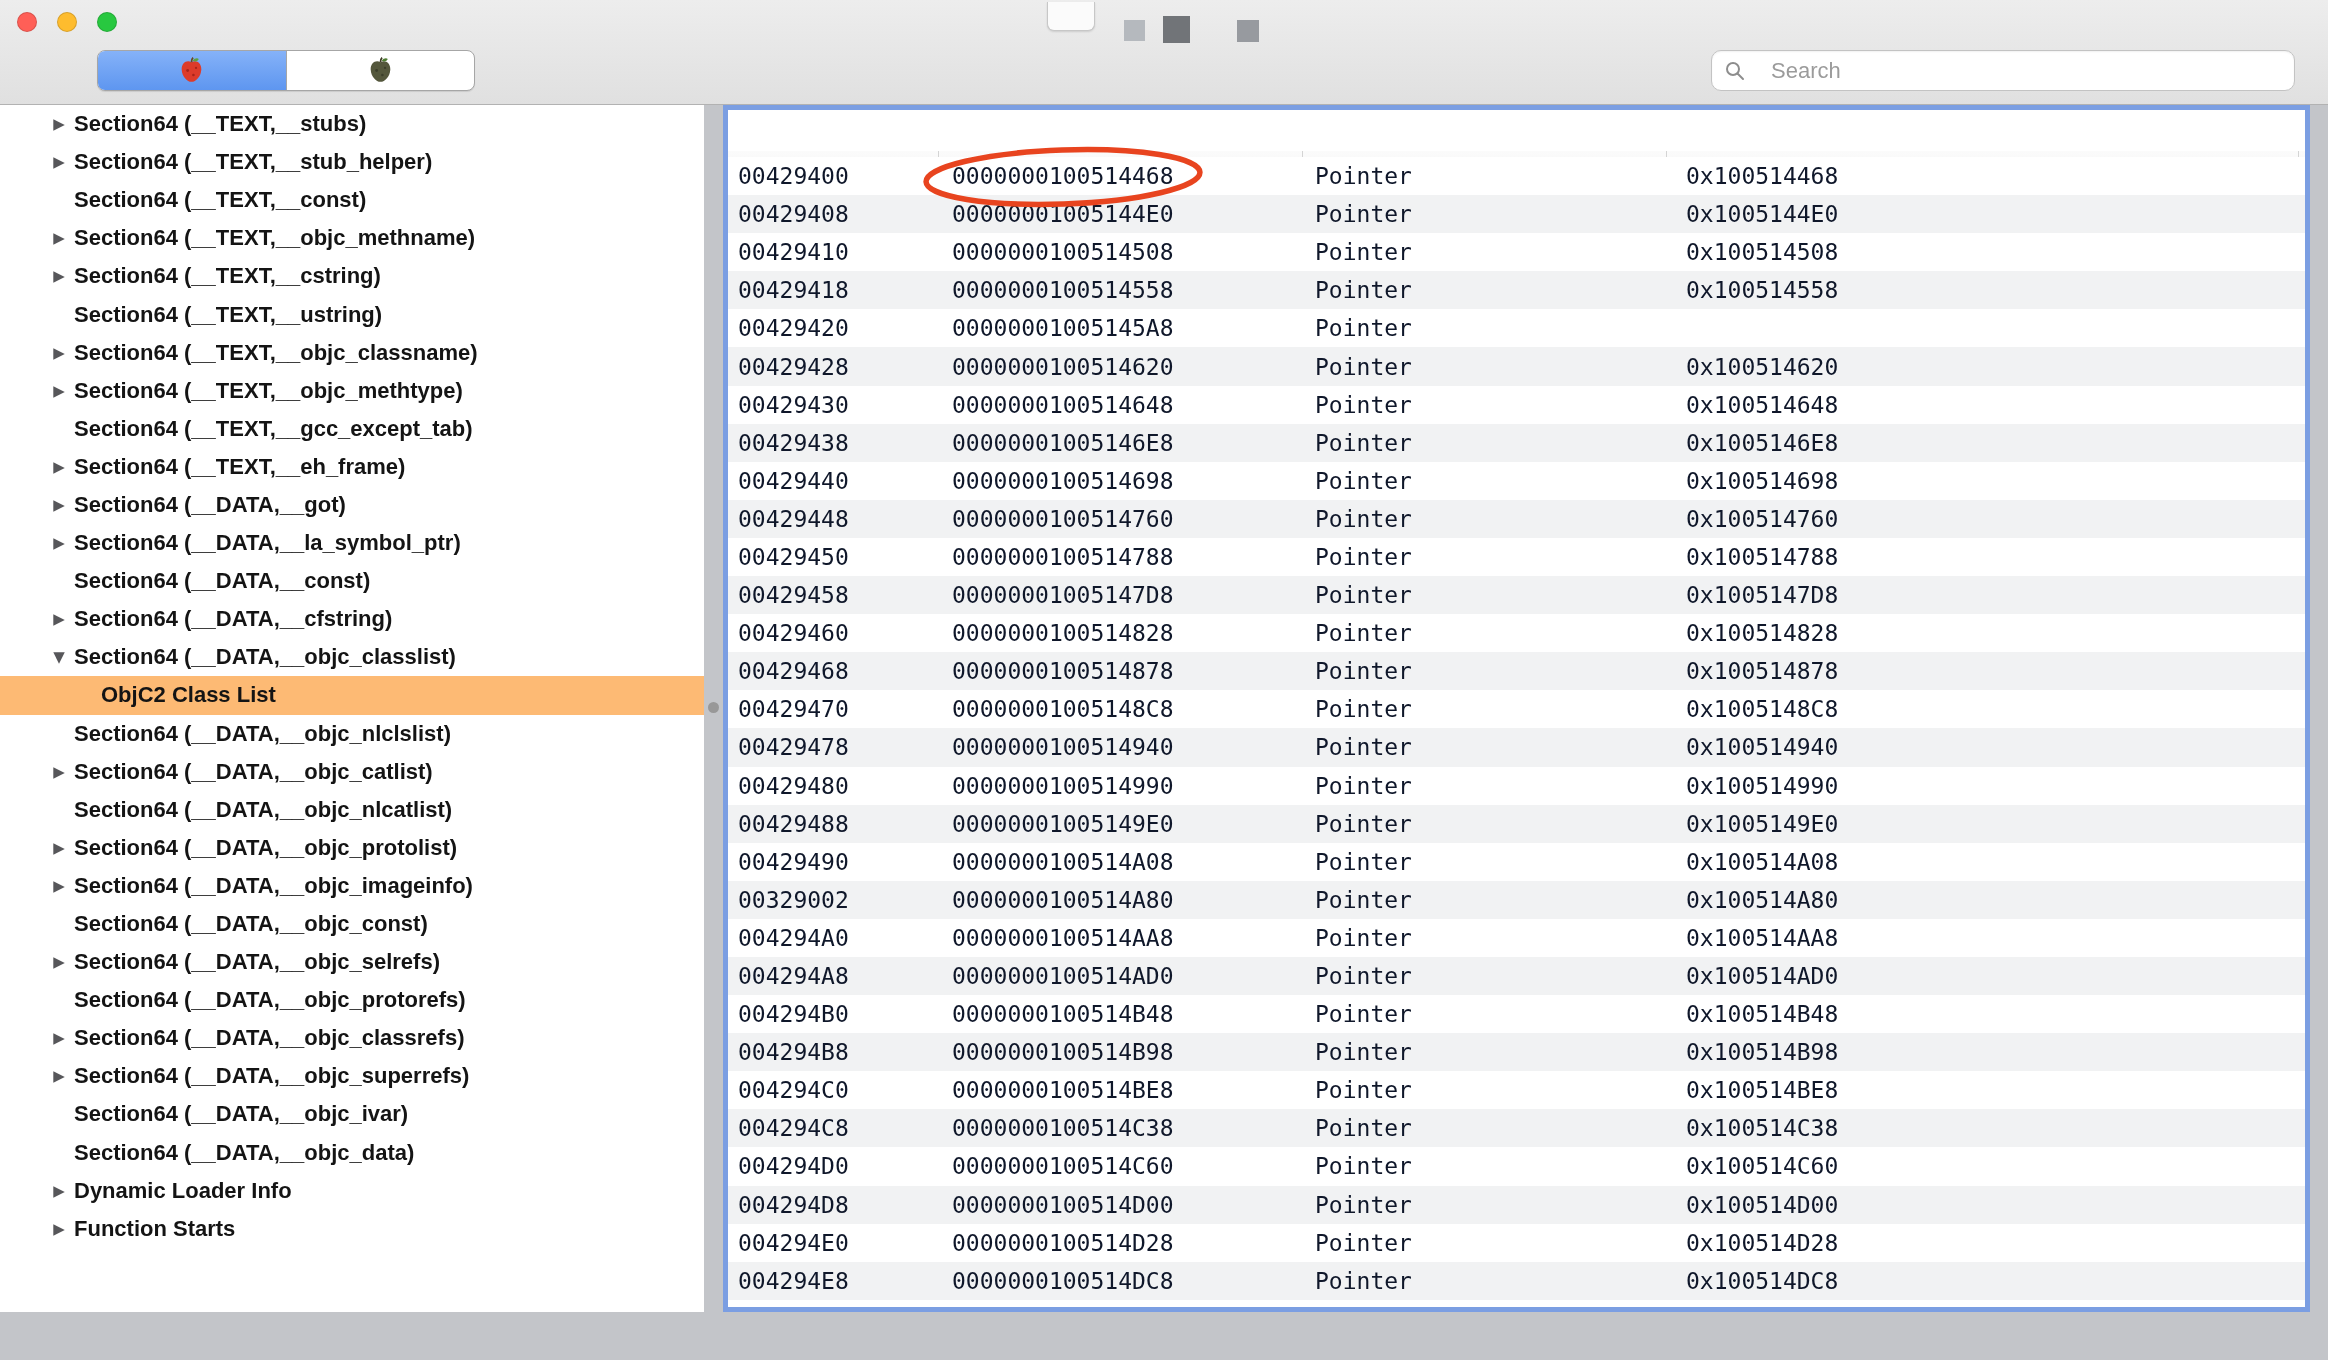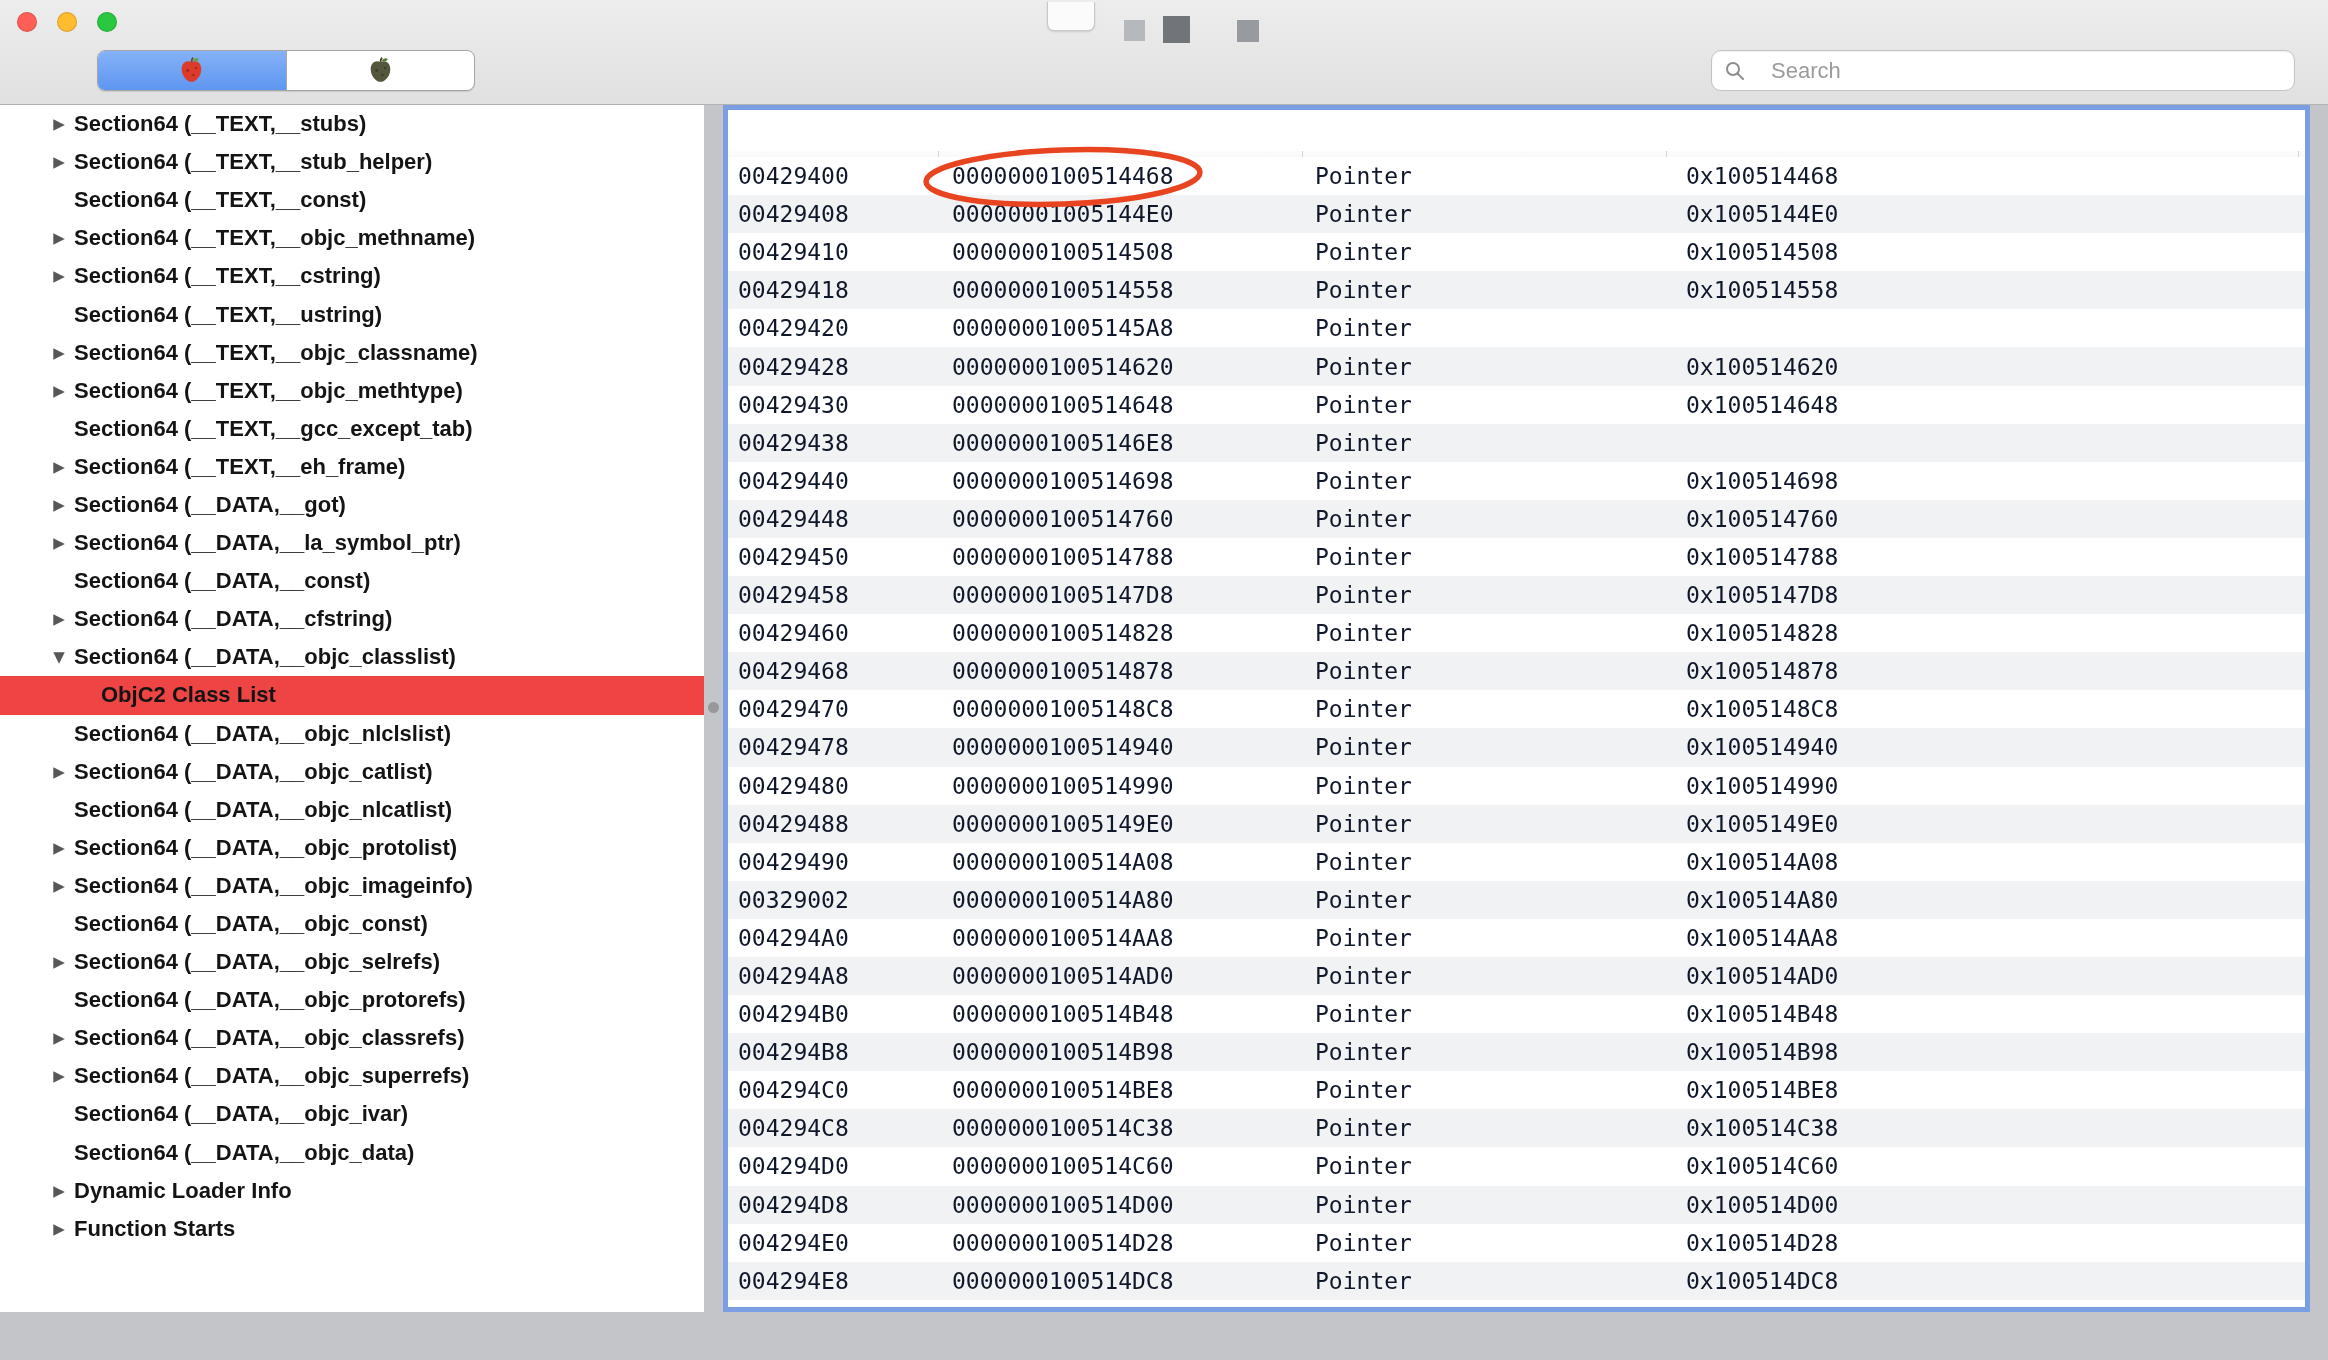--- a/index.html
+++ b/index.html
@@ -35,21 +35,21 @@
           padding:0 12px;box-sizing:border-box;box-shadow:inset 0 1px 2px rgba(0,0,0,.06);}
   .search-input{border:none;outline:none;flex:1;margin-left:23px;font-size:22px;color:#333;
                 font-family:"Liberation Sans",sans-serif;background:transparent;}
   .search-input::placeholder{color:#9b9b9b;}
 
   
   .sidebar{position:absolute;left:0;top:105px;width:704px;height:1207px;background:#ffffff;overflow:hidden;}
   .tree-item{position:relative;height:38.1px;display:flex;align-items:center;
              font-weight:bold;font-size:22px;color:#141414;white-space:nowrap;padding-left:74px;box-sizing:border-box;}
   .tree-item.indent1{padding-left:101px;}
-  .tree-item.selected{background:#ef4444;}
+  .tree-item.selected{background:#fdba74;}
   .disclosure{position:absolute;left:48px;top:50%;transform:translateY(-50%);width:22px;text-align:center;
               font-family:"DejaVu Sans",sans-serif;font-size:15px;font-weight:normal;color:#57575a;}
 
   
   .splitter{position:absolute;left:704px;top:105px;width:19px;height:1207px;background:#c3c5c9;}
   .dimple{position:absolute;left:4px;top:597px;width:11px;height:11px;border-radius:50%;background:#989898;}
 
   
   .table-panel{position:absolute;left:723px;top:105px;width:1587px;height:1207px;background:#fff;
                border:5px solid #7b9ee2;box-sizing:border-box;overflow:hidden;}
@@ -289,20 +289,21 @@
         <div class="trow">
           <span class="cell c0">00429430</span>
           <span class="cell c1">0000000100514648</span>
           <span class="cell c2">Pointer</span>
           <span class="cell c3">0x100514648</span>
         </div>
         <div class="trow alt">
           <span class="cell c0">00429438</span>
           <span class="cell c1">00000001005146E8</span>
           <span class="cell c2">Pointer</span>
+          <span class="cell c3">0x1005146E8</span>
         </div>
         <div class="trow">
           <span class="cell c0">00429440</span>
           <span class="cell c1">0000000100514698</span>
           <span class="cell c2">Pointer</span>
           <span class="cell c3">0x100514698</span>
         </div>
         <div class="trow alt">
           <span class="cell c0">00429448</span>
           <span class="cell c1">0000000100514760</span>

